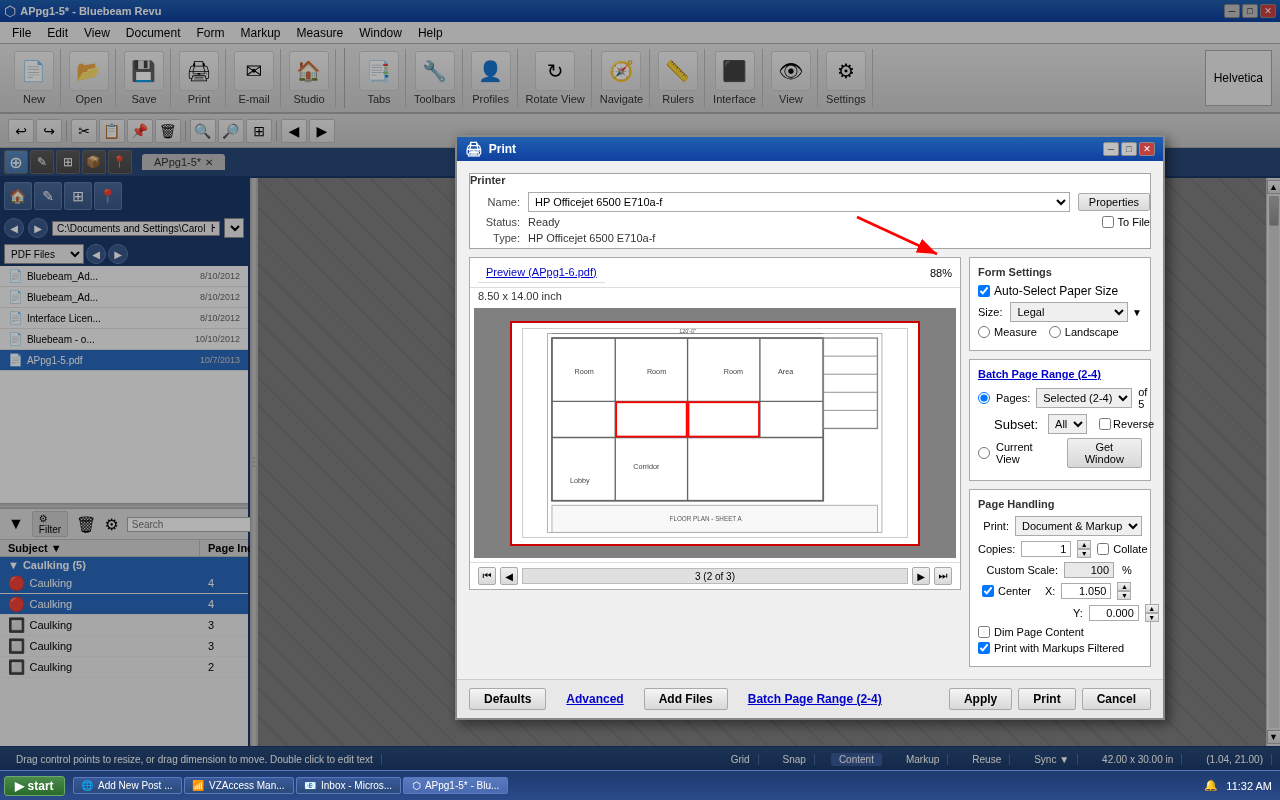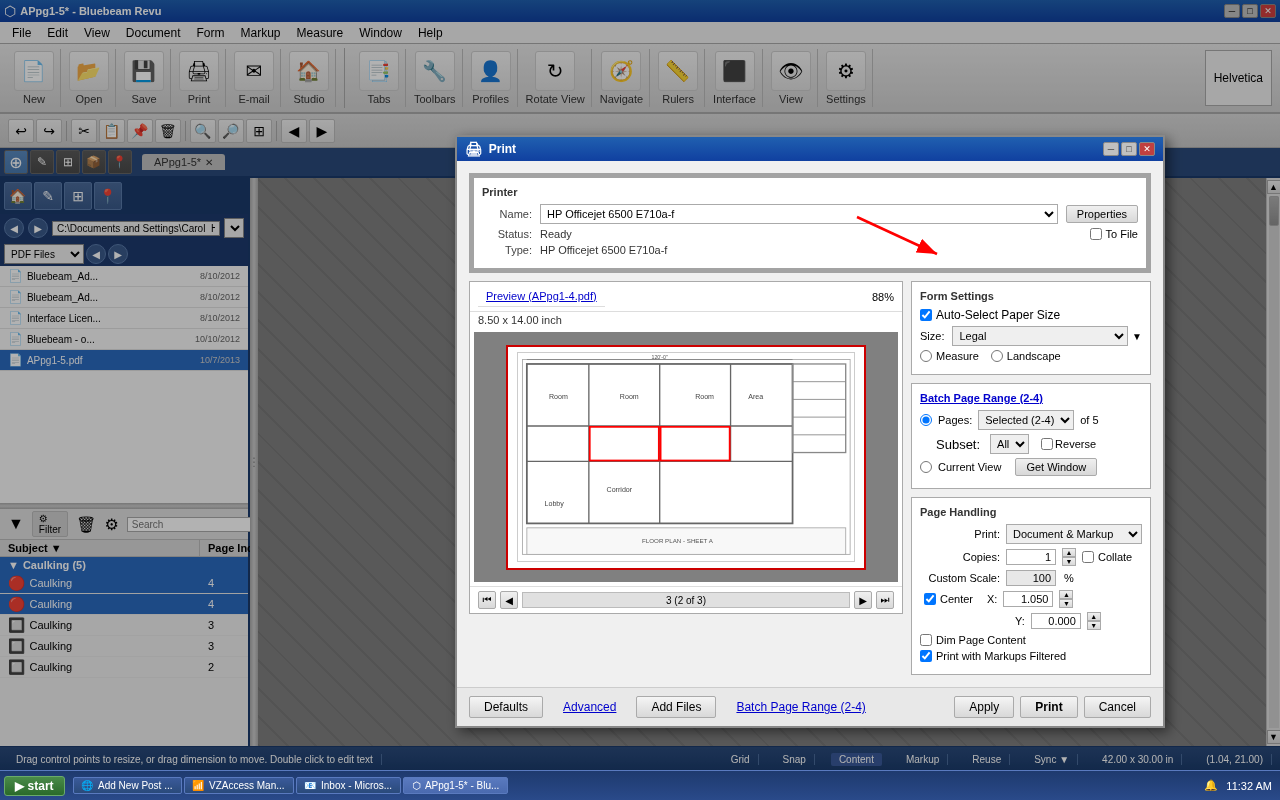--- a/index.html
+++ b/index.html
@@ -82,33 +82,33 @@
     .print-dialog { background: #f0f0f0; border: 2px solid #888; box-shadow: 4px 4px 12px rgba(0,0,0,0.5); width: 710px; }
     .dialog-title-bar { background: linear-gradient(to bottom, #2060b0, #1040a0); color: white; padding: 4px 8px; display: flex; align-items: center; justify-content: space-between; }
     .dialog-title { font-size: 12px; font-weight: bold; display: flex; align-items: center; gap: 6px; }
     .dialog-close-btns { display: flex; gap: 2px; }
     .dialog-btn-min, .dialog-btn-max, .dialog-btn-close { width: 16px; height: 14px; border: 1px solid #888; border-radius: 2px; cursor: pointer; font-size: 9px; display: flex; align-items: center; justify-content: center; background: #c0c0c0; color: #333; }
     .dialog-btn-close { background: #c04040; color: white; }
 
     .dialog-body { padding: 12px; display: flex; flex-direction: column; gap: 8px; }
 
     
-    .printer-section { border: 5px solid #a3a3a3; background: white; padding: 8px; }
+    .printer-section { border: 1px solid #a3a3a3; background: white; }
     .section-title { font-size: 11px; font-weight: bold; margin-bottom: 6px; color: #333; }
     .form-row { display: flex; align-items: center; gap: 8px; margin-bottom: 4px; }
     .form-label { font-size: 11px; width: 50px; text-align: right; color: #444; }
     .form-select { flex: 1; border: 1px solid #aaa; background: white; padding: 1px 2px; font-size: 11px; }
     .properties-btn { padding: 2px 10px; background: linear-gradient(to bottom, #f0f0f0, #d8d8d8); border: 1px solid #aaa; border-radius: 2px; cursor: pointer; font-size: 11px; }
     .checkbox-label { display: flex; align-items: center; gap: 4px; font-size: 11px; }
     .form-value { font-size: 11px; color: #333; }
 
     
     .dialog-two-col { display: flex; gap: 8px; }
     .dialog-left { flex: 1; display: flex; flex-direction: column; gap: 8px; }
-    .dialog-right { width: 240px; display: flex; flex-direction: column; gap: 8px; }
+    .dialog-right { width: 182px; display: flex; flex-direction: column; gap: 8px; }
 
     
     .preview-section { border: 1px solid #aaa; background: white; }
     .preview-title { font-size: 11px; color: #0000cc; text-decoration: underline; cursor: pointer; padding: 4px 8px; border-bottom: 1px solid #ddd; }
     .preview-dims { font-size: 11px; padding: 2px 8px; color: #333; display: flex; justify-content: space-between; }
     .preview-canvas { background: #808080; margin: 4px; height: 250px; display: flex; align-items: center; justify-content: center; }
     .preview-page { background: white; border: 2px solid #c00; width: 85%; height: 90%; display: flex; align-items: center; justify-content: center; overflow: hidden; position: relative; }
     .preview-content { width: 95%; height: 95%; border: 1px solid #ccc; position: relative; overflow: hidden; }
 
     
@@ -138,21 +138,21 @@
     .ph-select { flex: 1; border: 1px solid #aaa; padding: 1px 2px; font-size: 11px; }
     .ph-input { width: 50px; border: 1px solid #aaa; padding: 1px 4px; font-size: 11px; text-align: right; }
     .ph-spinner { display: flex; flex-direction: column; }
     .ph-spin-btn { width: 14px; height: 9px; background: linear-gradient(to bottom, #f0f0f0, #d8d8d8); border: 1px solid #aaa; cursor: pointer; display: flex; align-items: center; justify-content: center; font-size: 7px; }
     .collate-label { display: flex; align-items: center; gap: 4px; font-size: 11px; }
 
     
     .dialog-footer { display: flex; align-items: center; justify-content: space-between; padding: 8px 12px; background: #e8e8e8; border-top: 1px solid #ccc; }
     .footer-left { display: flex; gap: 6px; }
     .footer-right { display: flex; gap: 6px; }
-    .footer-btn { padding: 3px 14px; background: linear-gradient(to bottom, #f5f5f5, #d8d8d8); border: 1px solid #aaa; border-radius: 2px; cursor: pointer; font-size: 12px; }
+    .footer-btn { padding: 3px 14px; background: linear-gradient(to bottom, #f5f5f5, #d8d8d8); border: 1px solid #aaa; border-radius: 2px; cursor: pointer; font-size: 12px; font-weight: bold; }
     .footer-btn.link-style { color: #0000cc; text-decoration: underline; background: transparent; border: none; cursor: pointer; font-size: 12px; }
 
     
     input[type="checkbox"] { width: 12px; height: 12px; margin: 0; }
     input[type="radio"] { width: 12px; height: 12px; margin: 0; }
     select { height: 20px; }
 
     .tab-bar { display: flex; align-items: center; background: #2a4a7a; padding: 2px 4px; gap: 2px; border-bottom: 2px solid #1a3a6a; }
     .tab { background: #3a5a9a; color: white; padding: 2px 12px; border-radius: 3px 3px 0 0; font-size: 11px; cursor: pointer; display: flex; align-items: center; gap: 4px; }
     .tab.active { background: #c0c0c0; color: #333; }
@@ -523,21 +523,21 @@
             <span class="form-label">Type:</span>
             <span class="form-value">HP Officejet 6500 E710a-f</span>
           </div>
         </div>
 
         <div class="dialog-two-col">
 
           <div class="dialog-left">
             <div class="preview-section">
               <div style="display:flex;justify-content:space-between;align-items:center;padding:4px 8px;border-bottom:1px solid #ddd;">
-                <span class="preview-title">Preview (APpg1-4.pdf)</span>
+                <span class="preview-title">Preview (APpg1-6.pdf)</span>
                 <span style="font-size:11px;">88%</span>
               </div>
               <div class="preview-dims">
                 <span>8.50 x 14.00 inch</span>
               </div>
               <div class="preview-canvas">
                 <div class="preview-page">
                   <div class="preview-content">
                     
                     <svg width="100%" height="100%" viewBox="0 0 380 230">

